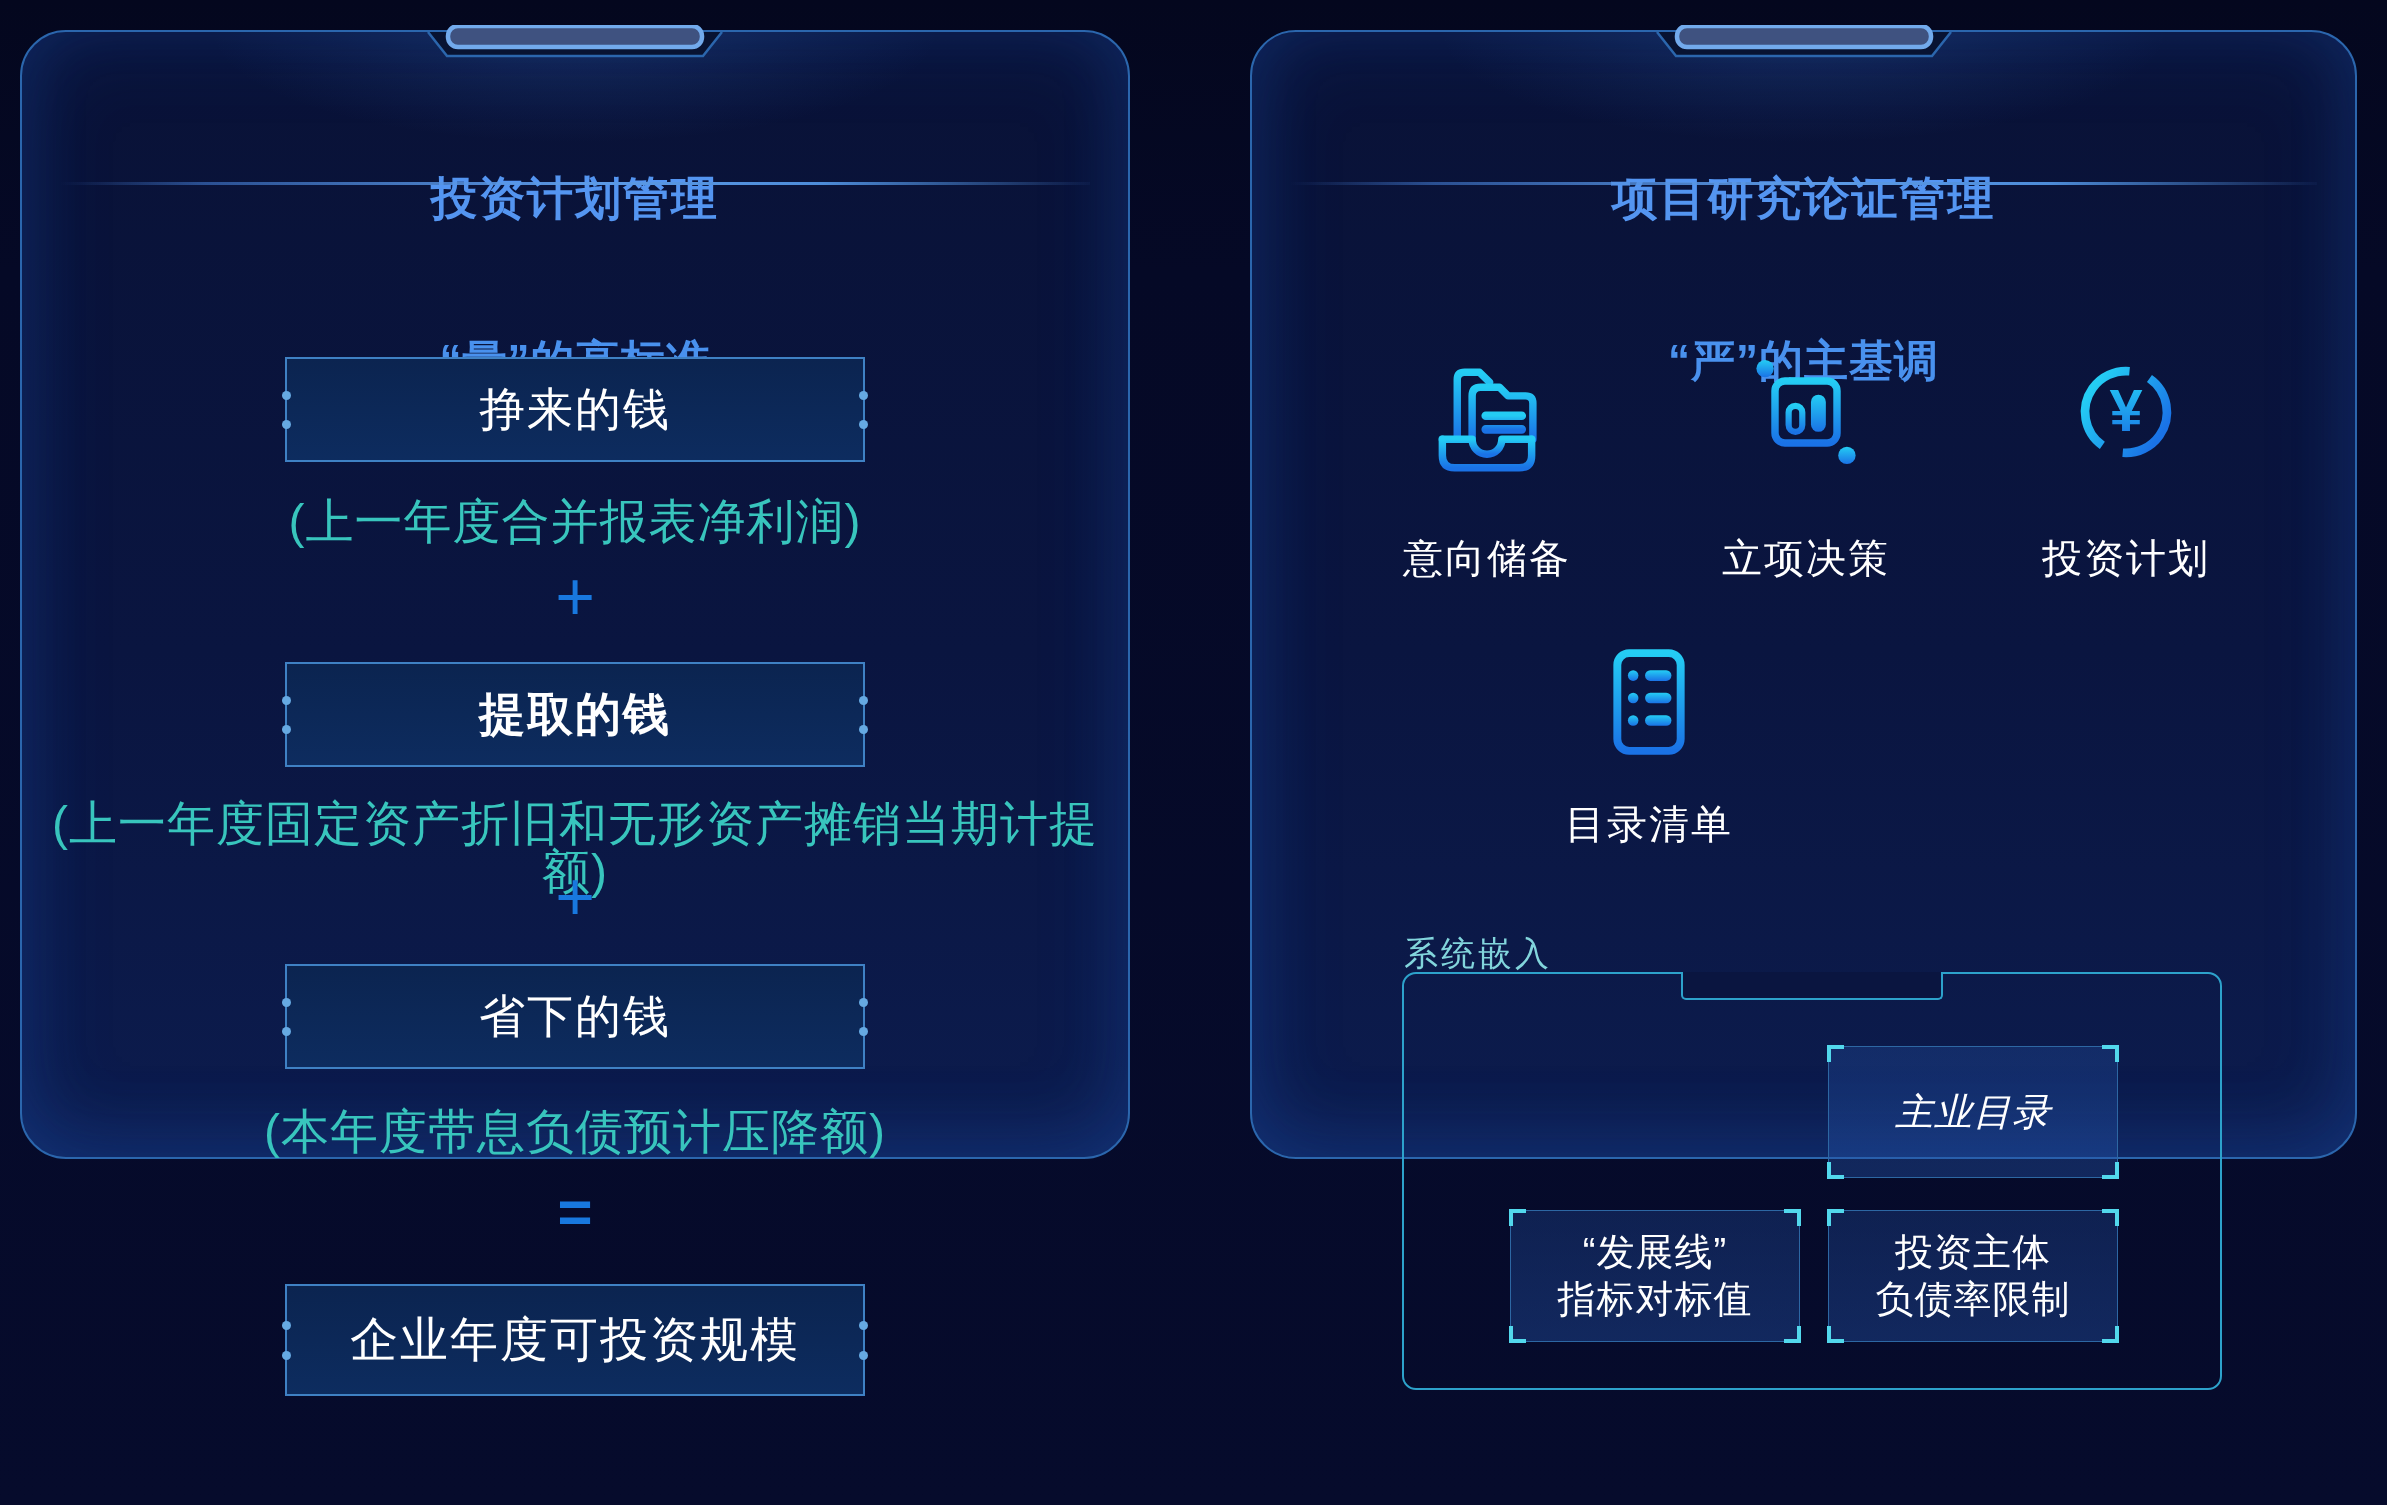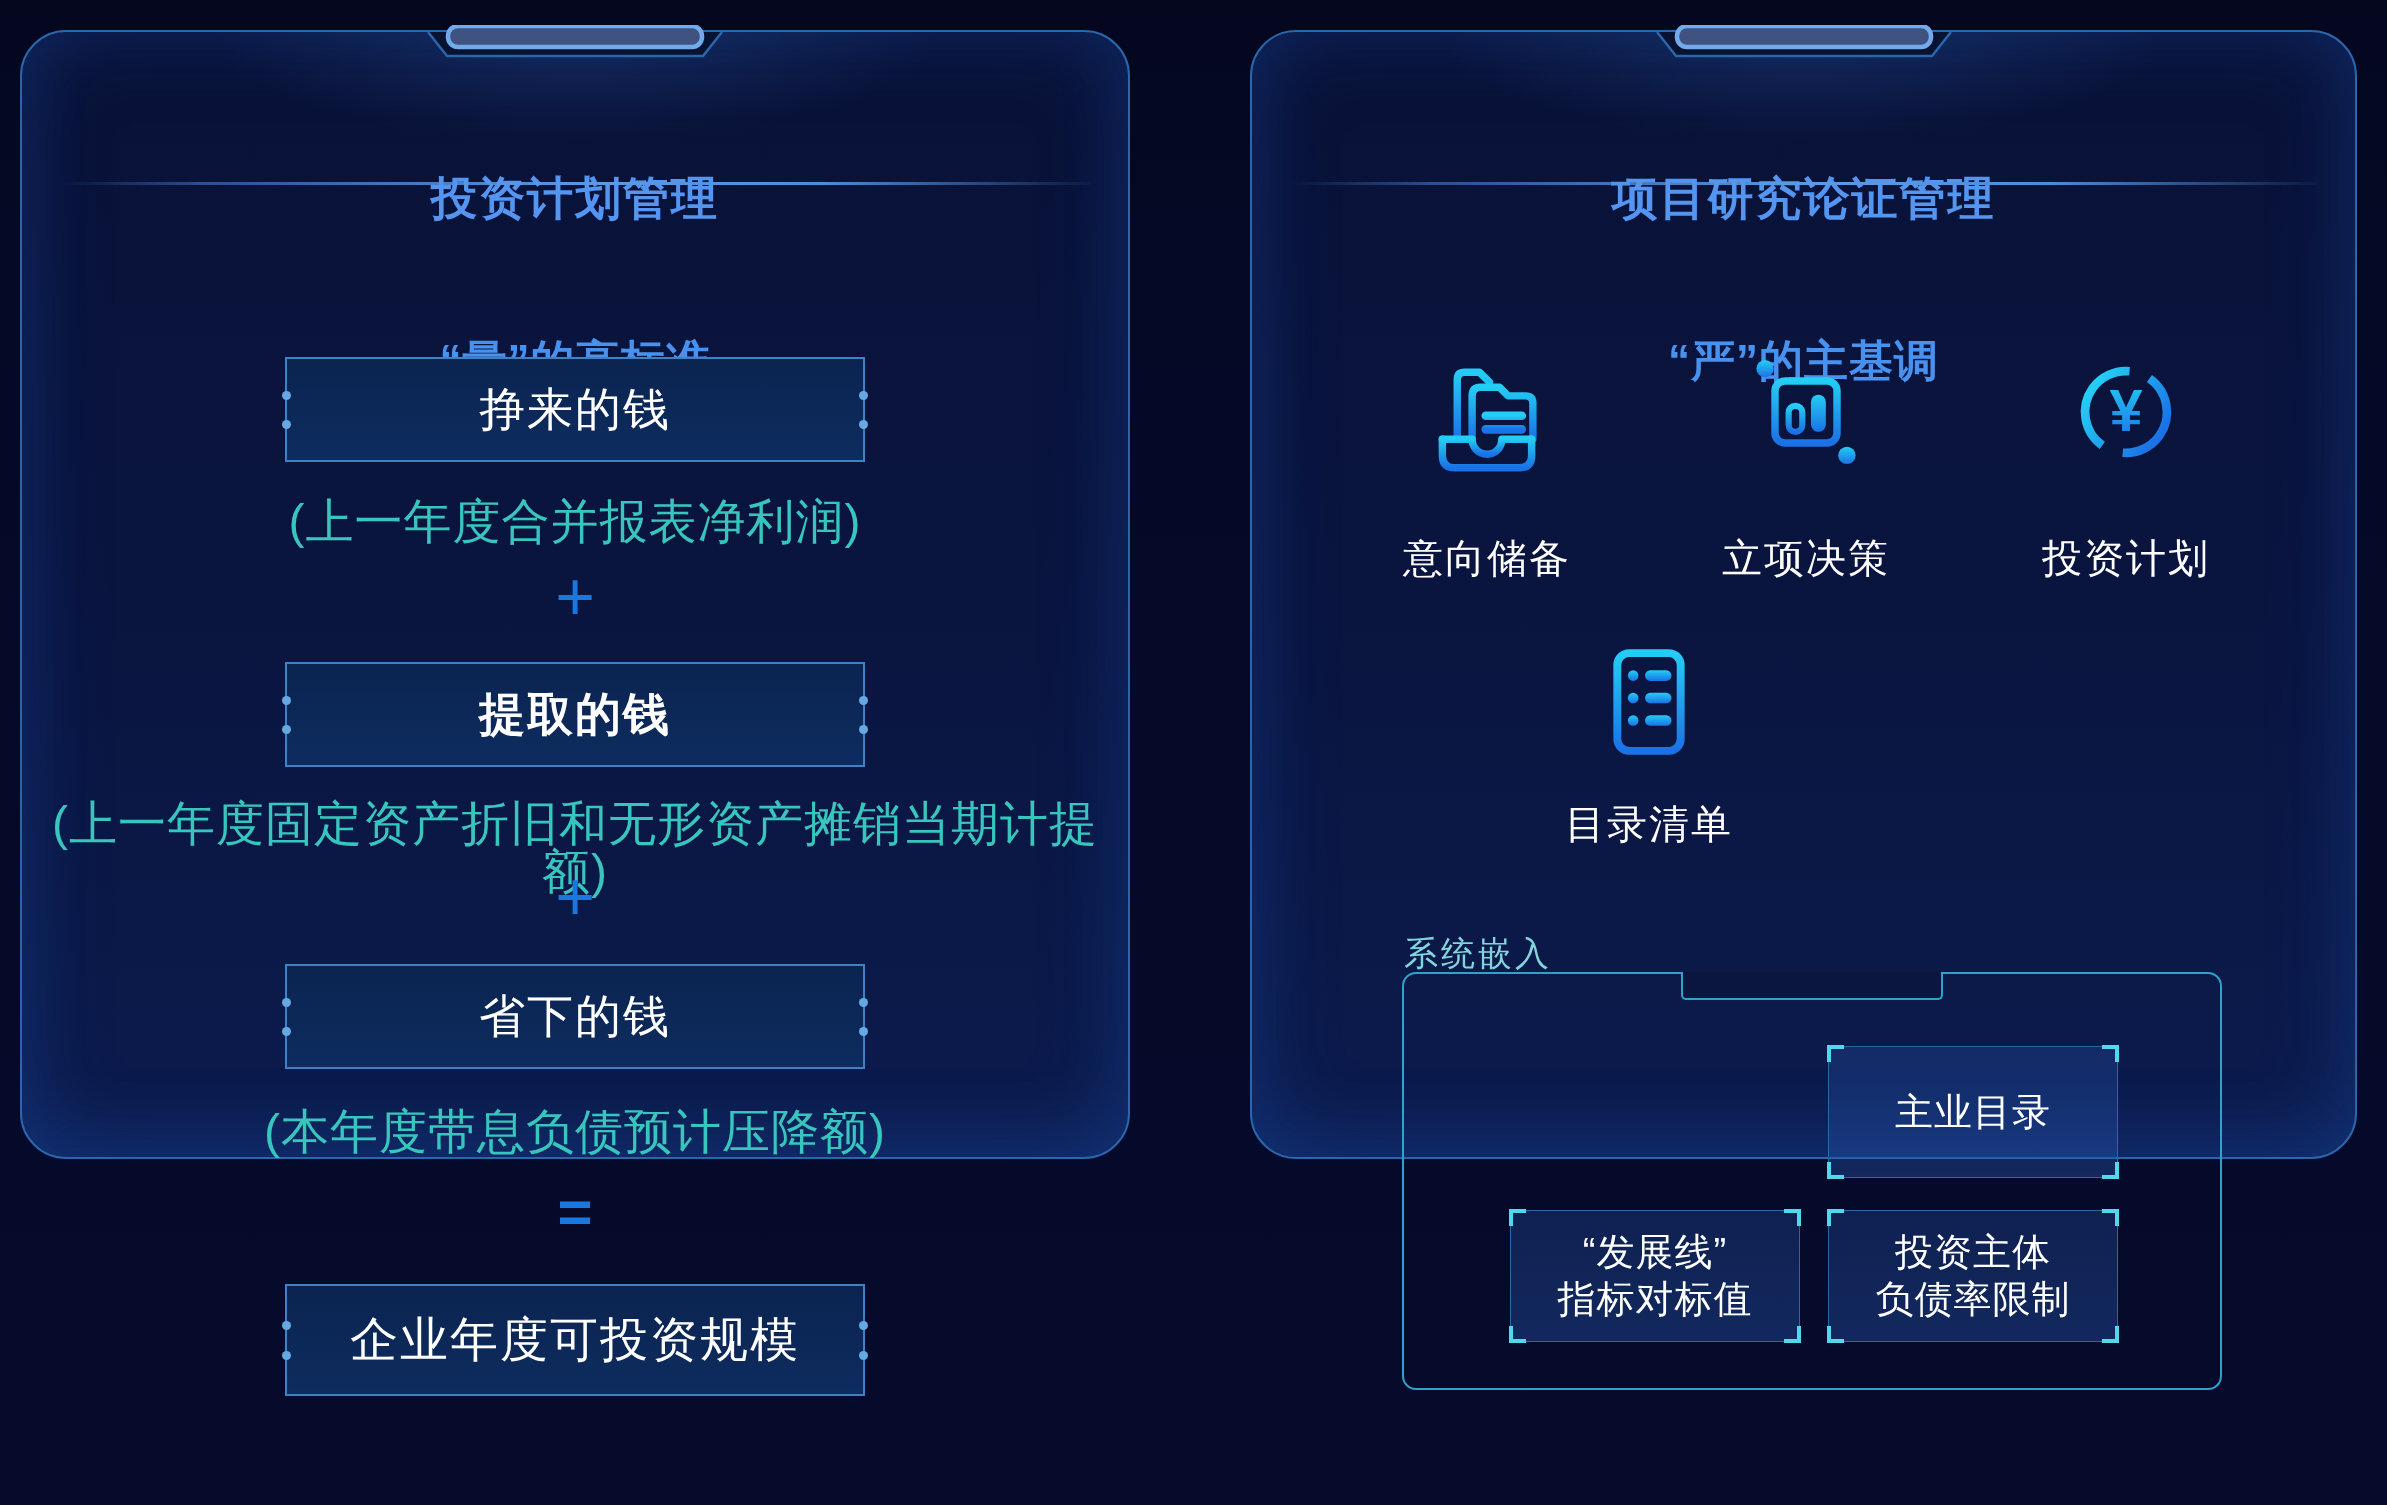--- a/index.html
+++ b/index.html
@@ -50,21 +50,21 @@
   .embed{position:absolute;left:150px;top:940px;width:820px;height:418px;
     border:2px solid #2da2cb;border-radius:14px;}
   .embed-tab{position:absolute;top:-2px;left:50%;transform:translateX(-50%);width:262px;height:28px;
     background:#0a1540;border-left:2px solid #2da2cb;border-right:2px solid #2da2cb;border-bottom:2px solid #2da2cb;
     border-bottom-left-radius:5px;border-bottom-right-radius:5px;}
   .embed-label{position:absolute;top:-40px;left:0;right:0;text-align:left;font-size:34px;line-height:38px;
     color:#82d5dc;letter-spacing:3px;}
   .ebox{position:absolute;width:290px;height:132px;background:linear-gradient(180deg,rgba(36,84,170,.30),rgba(36,84,170,.40));
     border:1px solid #2d67a3;display:flex;flex-direction:column;align-items:center;justify-content:center;
     color:#ffffff;font-size:38px;line-height:47px;letter-spacing:1px;}
-  .eb1{left:106px;top:72px;} .eb2{left:424px;top:72px;}
+  .eb1{left:106px;top:72px;} .eb2{left:424px;top:72px;font-style:italic;}
   .eb3{left:106px;top:236px;} .eb4{left:424px;top:236px;}
   .br{position:absolute;width:17px;height:17px;border:0 solid #52d8ec;}
   .br.tl{left:-2px;top:-2px;border-top-width:4px;border-left-width:4px;}
   .br.tr{right:-2px;top:-2px;border-top-width:4px;border-right-width:4px;}
   .br.bl{left:-2px;bottom:-2px;border-bottom-width:4px;border-left-width:4px;}
   .br.brr{right:-2px;bottom:-2px;border-bottom-width:4px;border-right-width:4px;}
 </style>
 </head>
 <body>
 

